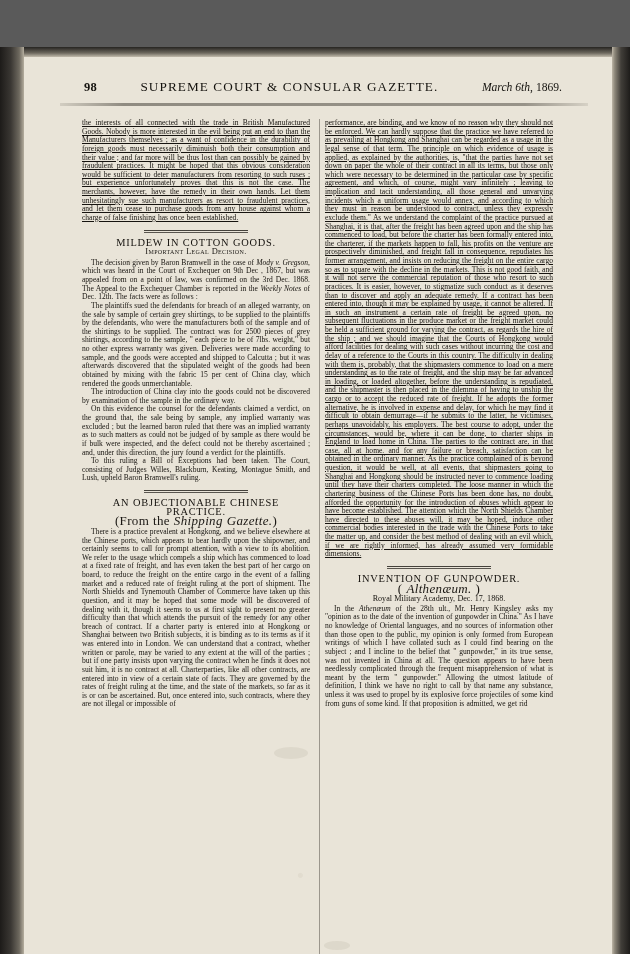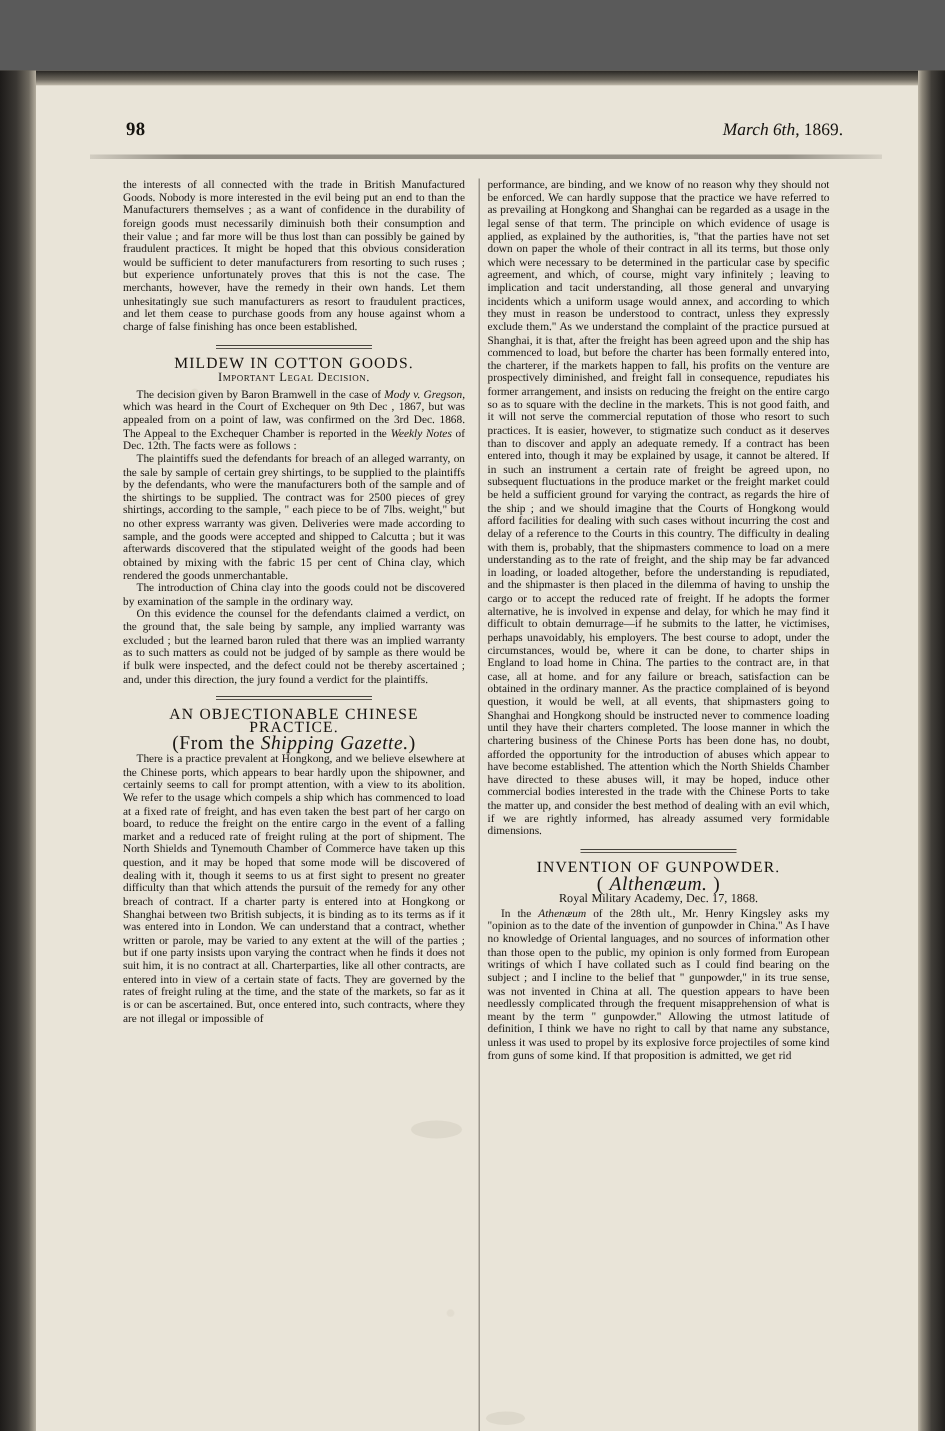--- a/index.html
+++ b/index.html
@@ -110,21 +110,21 @@
     word-spacing: 0.25px;
     overflow: hidden;
   }
   .col.left  { padding-right: 9px; }
   .col.right { padding-left: 5px; border-left: 1px solid rgba(60,56,48,0.45); }
 
   p.body-par {
     margin: 0;
     text-indent: 9px;
   }
-  p.body-par.cont { text-indent: 0; }
+  p.body-par.cont { text-indent: 0; text-decoration: underline; }
 
   .sec-rule {
     margin: 7px auto 5px auto;
     width: 104px;
     height: 4px;
     background:
       linear-gradient(180deg,
         rgba(40,37,32,0.85) 0 1px,
         rgba(233,228,216,0) 1px 2px,
         rgba(40,37,32,0.75) 2px 3px,
@@ -178,40 +178,42 @@
   <div class="scan-edge right"></div>
   <div class="scan-edge bottom"></div>
 
   <div class="paper">
 
     <div class="blotch" style="left:250px;top:690px;width:34px;height:12px;"></div>
     <div class="blotch" style="left:300px;top:884px;width:26px;height:9px;"></div>
 
     <div class="masthead">
       <span class="folio">98</span>
+      <span class="masthead-title">SUPREME COURT &amp; CONSULAR GAZETTE.</span>
       <span class="masthead-date"><span class="it">March 6th</span>, 1869.</span>
     </div>
 
     <div class="rule-under-head"></div>
 
     <div class="columns">
 
       <div class="col left">
 
         <p class="body-par cont">the interests of all connected with the trade in British Manufactured Goods. Nobody is more interested in the evil being put an end to than the Manufacturers themselves ; as a want of confidence in the durability of foreign goods must necessarily diminuish both their consumption and their value ; and far more will be thus lost than can possibly be gained by fraudulent practices. It might be hoped that this obvious consideration would be sufficient to deter manufacturers from resorting to such ruses ; but experience unfortunately proves that this is not the case. The merchants, however, have the remedy in their own hands. Let them unhesitatingly sue such manufacturers as resort to fraudulent practices, and let them cease to purchase goods from any house against whom a charge of false finishing has once been established.</p>
 
         <div class="sec-rule"></div>
 
         <h2 class="sec-title">MILDEW IN COTTON GOODS.</h2>
         <div class="sec-sub smallcaps">Important Legal Decision.</div>
 
         <p class="body-par">The decision given by Baron Bramwell in the case of <span class="it">Mody v. Gregson</span>, which was heard in the Court of Exchequer on 9th Dec , 1867, but was appealed from on a point of law, was confirmed on the 3rd Dec. 1868. The Appeal to the Exchequer Chamber is reported in the <span class="it">Weekly Notes</span> of Dec. 12th. The facts were as follows :</p>
         <p class="body-par">The plaintiffs sued the defendants for breach of an alleged warranty, on the sale by sample of certain grey shirtings, to be supplied to the plaintiffs by the defendants, who were the manufacturers both of the sample and of the shirtings to be supplied. The contract was for 2500 pieces of grey shirtings, according to the sample, " each piece to be of 7lbs. weight," but no other express warranty was given. Deliveries were made according to sample, and the goods were accepted and shipped to Calcutta ; but it was afterwards discovered that the stipulated weight of the goods had been obtained by mixing with the fabric 15 per cent of China clay, which rendered the goods unmerchantable.</p>
         <p class="body-par">The introduction of China clay into the goods could not be discovered by examination of the sample in the ordinary way.</p>
         <p class="body-par">On this evidence the counsel for the defendants claimed a verdict, on the ground that, the sale being by sample, any implied warranty was excluded ; but the learned baron ruled that there was an implied warranty as to such matters as could not be judged of by sample as there would be if bulk were inspected, and the defect could not be thereby ascertained ; and, under this direction, the jury found a verdict for the plaintiffs.</p>
+        <p class="body-par">To this ruling a Bill of Exceptions had been taken. The Court, consisting of Judges Willes, Blackburn, Keating, Montague Smith, and Lush, upheld Baron Bramwell's ruling.</p>
 
         <div class="sec-rule"></div>
 
         <h2 class="sec-title">AN OBJECTIONABLE CHINESE PRACTICE.</h2>
         <div class="sec-sub"><span>(From the </span><span class="it">Shipping Gazette.</span><span>)</span></div>
 
         <p class="body-par">There is a practice prevalent at Hongkong, and we believe elsewhere at the Chinese ports, which appears to bear hardly upon the shipowner, and certainly seems to call for prompt attention, with a view to its abolition. We refer to the usage which compels a ship which has commenced to load at a fixed rate of freight, and has even taken the best part of her cargo on board, to reduce the freight on the entire cargo in the event of a falling market and a reduced rate of freight ruling at the port of shipment. The North Shields and Tynemouth Chamber of Commerce have taken up this question, and it may be hoped that some mode will be discovered of dealing with it, though it seems to us at first sight to present no greater difficulty than that which attends the pursuit of the remedy for any other breach of contract. If a charter party is entered into at Hongkong or Shanghai between two British subjects, it is binding as to its terms as if it was entered into in London. We can understand that a contract, whether written or parole, may be varied to any extent at the will of the parties ; but if one party insists upon varying the contract when he finds it does not suit him, it is no contract at all. Charterparties, like all other contracts, are entered into in view of a certain state of facts. They are governed by the rates of freight ruling at the time, and the state of the markets, so far as it is or can be ascertained. But, once entered into, such contracts, where they are not illegal or impossible of</p>
 
       </div>
 

